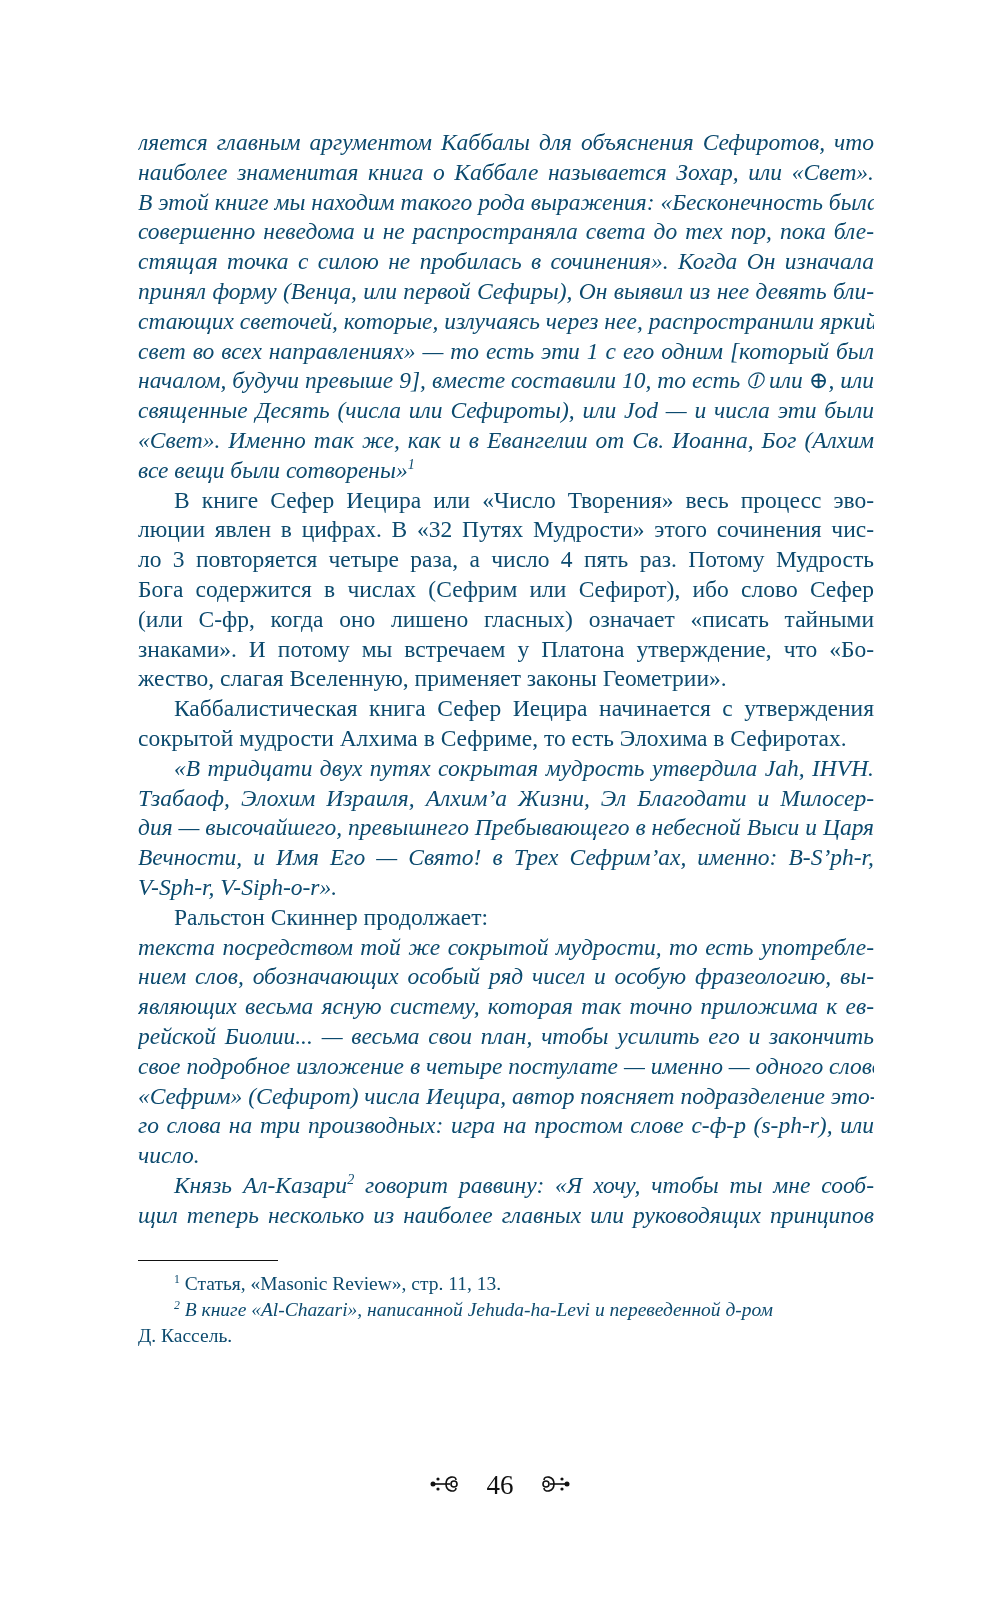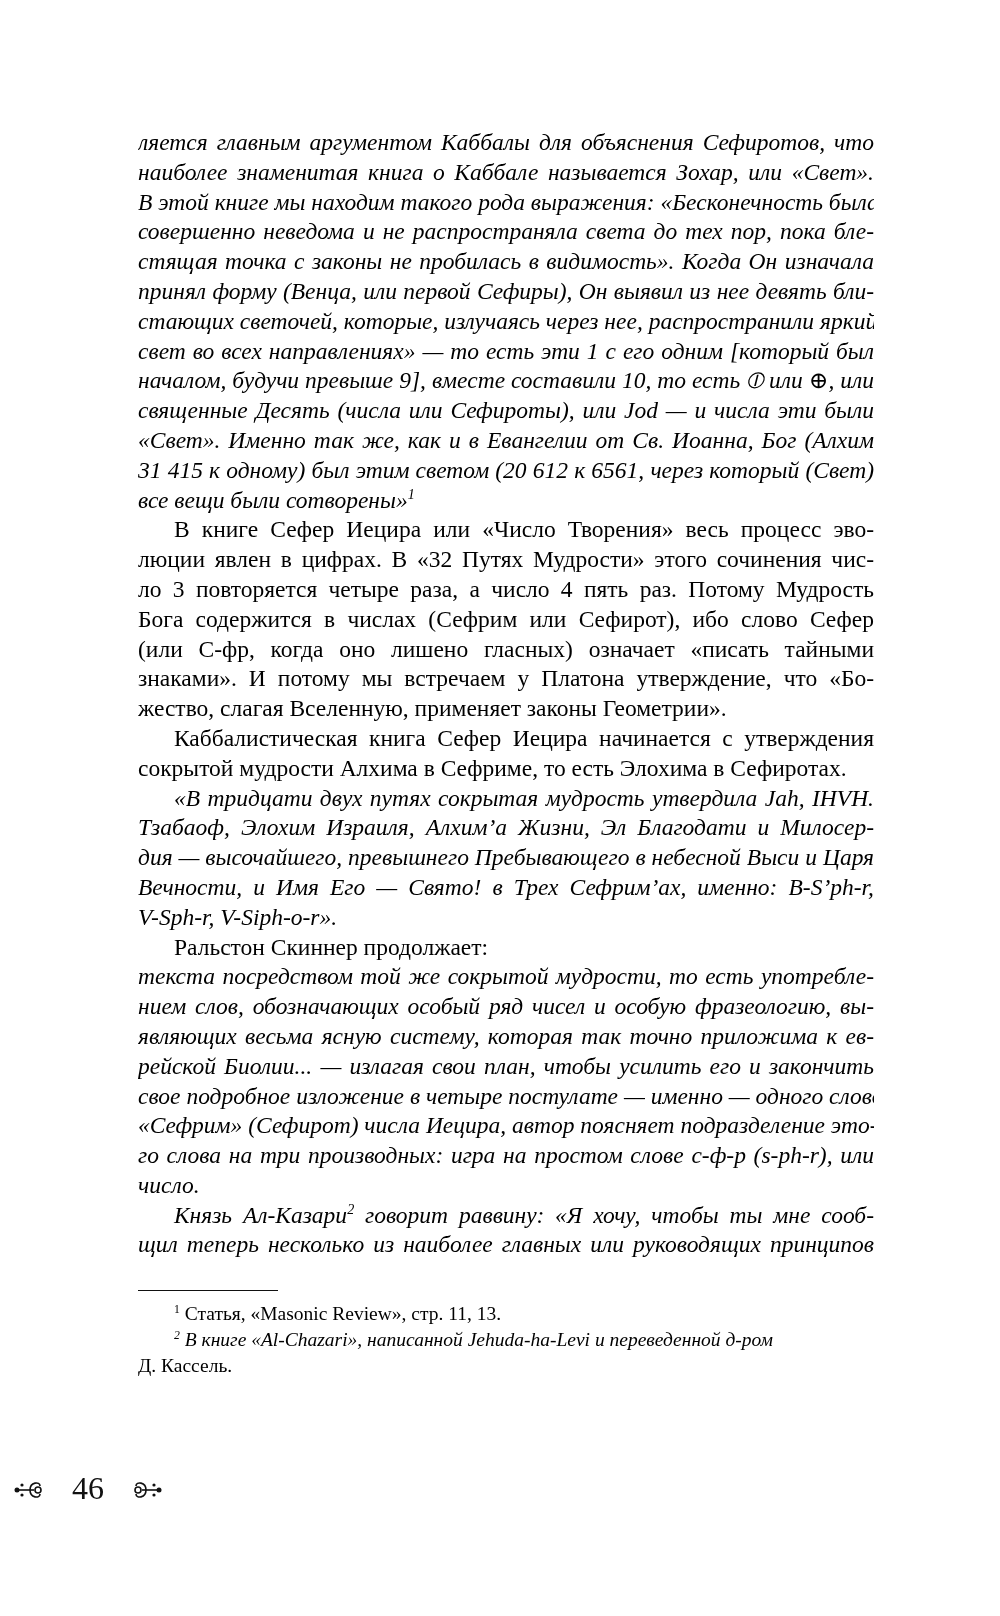--- a/index.html
+++ b/index.html
@@ -1,74 +1,73 @@
 <!DOCTYPE html>
 <html><head>
 <meta charset="utf-8">
 <style>
   html, body { margin: 0; padding: 0; background: #ffffff; }
   body { width: 1000px; height: 1616px; position: relative; overflow: hidden; }
   .page {
     position: absolute; left: 138px; top: 128px; width: 736px;
     font-family: "Liberation Serif", "DejaVu Serif", serif;
-    color: #000000;
+    color: #0c4a6e;
   }
   .line {
     font-size: 23.5px; line-height: 29.8px; height: 29.8px;
     white-space: nowrap; text-align: justify; text-align-last: justify;
     overflow: hidden;
   }
   .line.last { text-align-last: left; }
   .it { font-style: italic; }
   .ind { padding-left: 36px; }
   .rule { width: 140px; border-top: 1.5px solid #111; margin-top: 30px; margin-bottom: 10px; }
   .fn { font-size: 19.5px; line-height: 26px; white-space: nowrap; }
   .fn sup, .line sup { font-size: 0.6em; vertical-align: super; line-height: 0; }
   .folio {
-    position: absolute; top: 1470px; left: 0; width: 1000px; text-align: left;
-    font-family: "Liberation Serif", serif; font-size: 32px; color: #111;
+    position: absolute; top: 1470px; left: 0; width: 1000px; text-align: center;
+    font-family: "Liberation Serif", serif; font-size: 27px; color: #111;
   }
   .orn { display: inline-block; vertical-align: middle; margin: 0 14px; }
 </style>
 </head>
 <body>
 
 <div class="page" id="body">
     <div class="line it"><span>ляется главным аргументом Каббалы для объяснения Сефиротов, что</span></div>
     <div class="line it"><span>наиболее знаменитая книга о Каббале называется Зохар, или «Свет».</span></div>
     <div class="line it"><span>В этой книге мы находим такого рода выражения: «Бесконечность была</span></div>
     <div class="line it"><span>совершенно неведома и не распространяла света до тех пор, пока бле-</span></div>
-    <div class="line it"><span>стящая точка с законы не пробилась в видимость». Когда Он изначала</span></div>
+    <div class="line it"><span>стящая точка с силою не пробилась в сочинения». Когда Он изначала</span></div>
     <div class="line it"><span>принял форму (Венца, или первой Сефиры), Он выявил из нее девять бли-</span></div>
     <div class="line it"><span>стающих светочей, которые, излучаясь через нее, распространили яркий</span></div>
     <div class="line it"><span>свет во всех направлениях» — то есть эти 1 с его одним [который был</span></div>
     <div class="line it"><span>началом, будучи превыше 9], вместе составили 10, то есть ⦶ или ⊕, или</span></div>
     <div class="line it"><span>священные Десять (числа или Сефироты), или Jod — и числа эти были</span></div>
     <div class="line it"><span>«Свет». Именно так же, как и в Евангелии от Св. Иоанна, Бог (Алхим</span></div>
-    <div class="line it"><span>31 415 к одному) был этим светом (20 612 к 6561, через который (Свет)</span></div>
     <div class="line it last"><span>все вещи были сотворены»</span><sup>1</sup></div>
     <div class="line ind"><span>В книге Сефер Иецира или «Число Творения» весь процесс эво-</span></div>
     <div class="line"><span>люции явлен в цифрах. В «32 Путях Мудрости» этого сочинения чис-</span></div>
     <div class="line"><span>ло 3 повторяется четыре раза, а число 4 пять раз. Потому Мудрость</span></div>
     <div class="line"><span>Бога содержится в числах (Сефрим или Сефирот), ибо слово Сефер</span></div>
     <div class="line"><span>(или С-фр, когда оно лишено гласных) означает «писать тайными</span></div>
     <div class="line"><span>знаками». И потому мы встречаем у Платона утверждение, что «Бо-</span></div>
     <div class="line last"><span>жество, слагая Вселенную, применяет законы Геометрии».</span></div>
     <div class="line ind"><span>Каббалистическая книга Сефер Иецира начинается с утверждения</span></div>
     <div class="line last"><span>сокрытой мудрости Алхима в Сефриме, то есть Элохима в Сефиротах.</span></div>
     <div class="line it ind"><span>«В тридцати двух путях сокрытая мудрость утвердила Jah, IHVH.</span></div>
     <div class="line it"><span>Тзабаоф, Элохим Израиля, Алхим’а Жизни, Эл Благодати и Милосер-</span></div>
     <div class="line it"><span>дия — высочайшего, превышнего Пребывающего в небесной Выси и Царя</span></div>
     <div class="line it"><span>Вечности, и Имя Его — Свято! в Трех Сефрим’ах, именно: B-S’ph-r,</span></div>
     <div class="line it last"><span>V-Sph-r, V-Siph-o-r».</span></div>
     <div class="line ind last"><span>Ральстон Скиннер продолжает:</span></div>
     <div class="line it"><span>текста посредством той же сокрытой мудрости, то есть употребле-</span></div>
     <div class="line it"><span>нием слов, обозначающих особый ряд чисел и особую фразеологию, вы-</span></div>
     <div class="line it"><span>являющих весьма ясную систему, которая так точно приложима к ев-</span></div>
-    <div class="line it"><span>рейской Биолии... — излагая свои план, чтобы усилить его и закончить</span></div>
+    <div class="line it"><span>рейской Биолии... — весьма свои план, чтобы усилить его и закончить</span></div>
     <div class="line it"><span>свое подробное изложение в четыре постулате — именно — одного слово</span></div>
     <div class="line it"><span>«Сефрим» (Сефирот) числа Иецира, автор поясняет подразделение это-</span></div>
     <div class="line it"><span>го слова на три производных: игра на простом слове с-ф-р (s-ph-r), или</span></div>
     <div class="line it last"><span>число.</span></div>
     <div class="line it ind"><span>Князь Ал-Казари</span><sup>2</sup> говорит раввину: «Я хочу, чтобы ты мне сооб-</div>
     <div class="line it"><span>щил теперь несколько из наиболее главных или руководящих принципов</span></div>
     <div class="rule"></div>
     <div class="fn" style="padding-left: 36px;"><sup>1</sup> <span>Статья, «Masonic Review», стр. 11, 13.</span></div>
     <div class="fn" style="padding-left: 36px; font-style: italic;"><sup>2</sup> <span>В книге «Al-Chazari», написанной Jehuda-ha-Levi и переведенной д-ром</span></div>
     <div class="fn" style="padding-left: 0px;"><span>Д. Кассель.</span></div>

